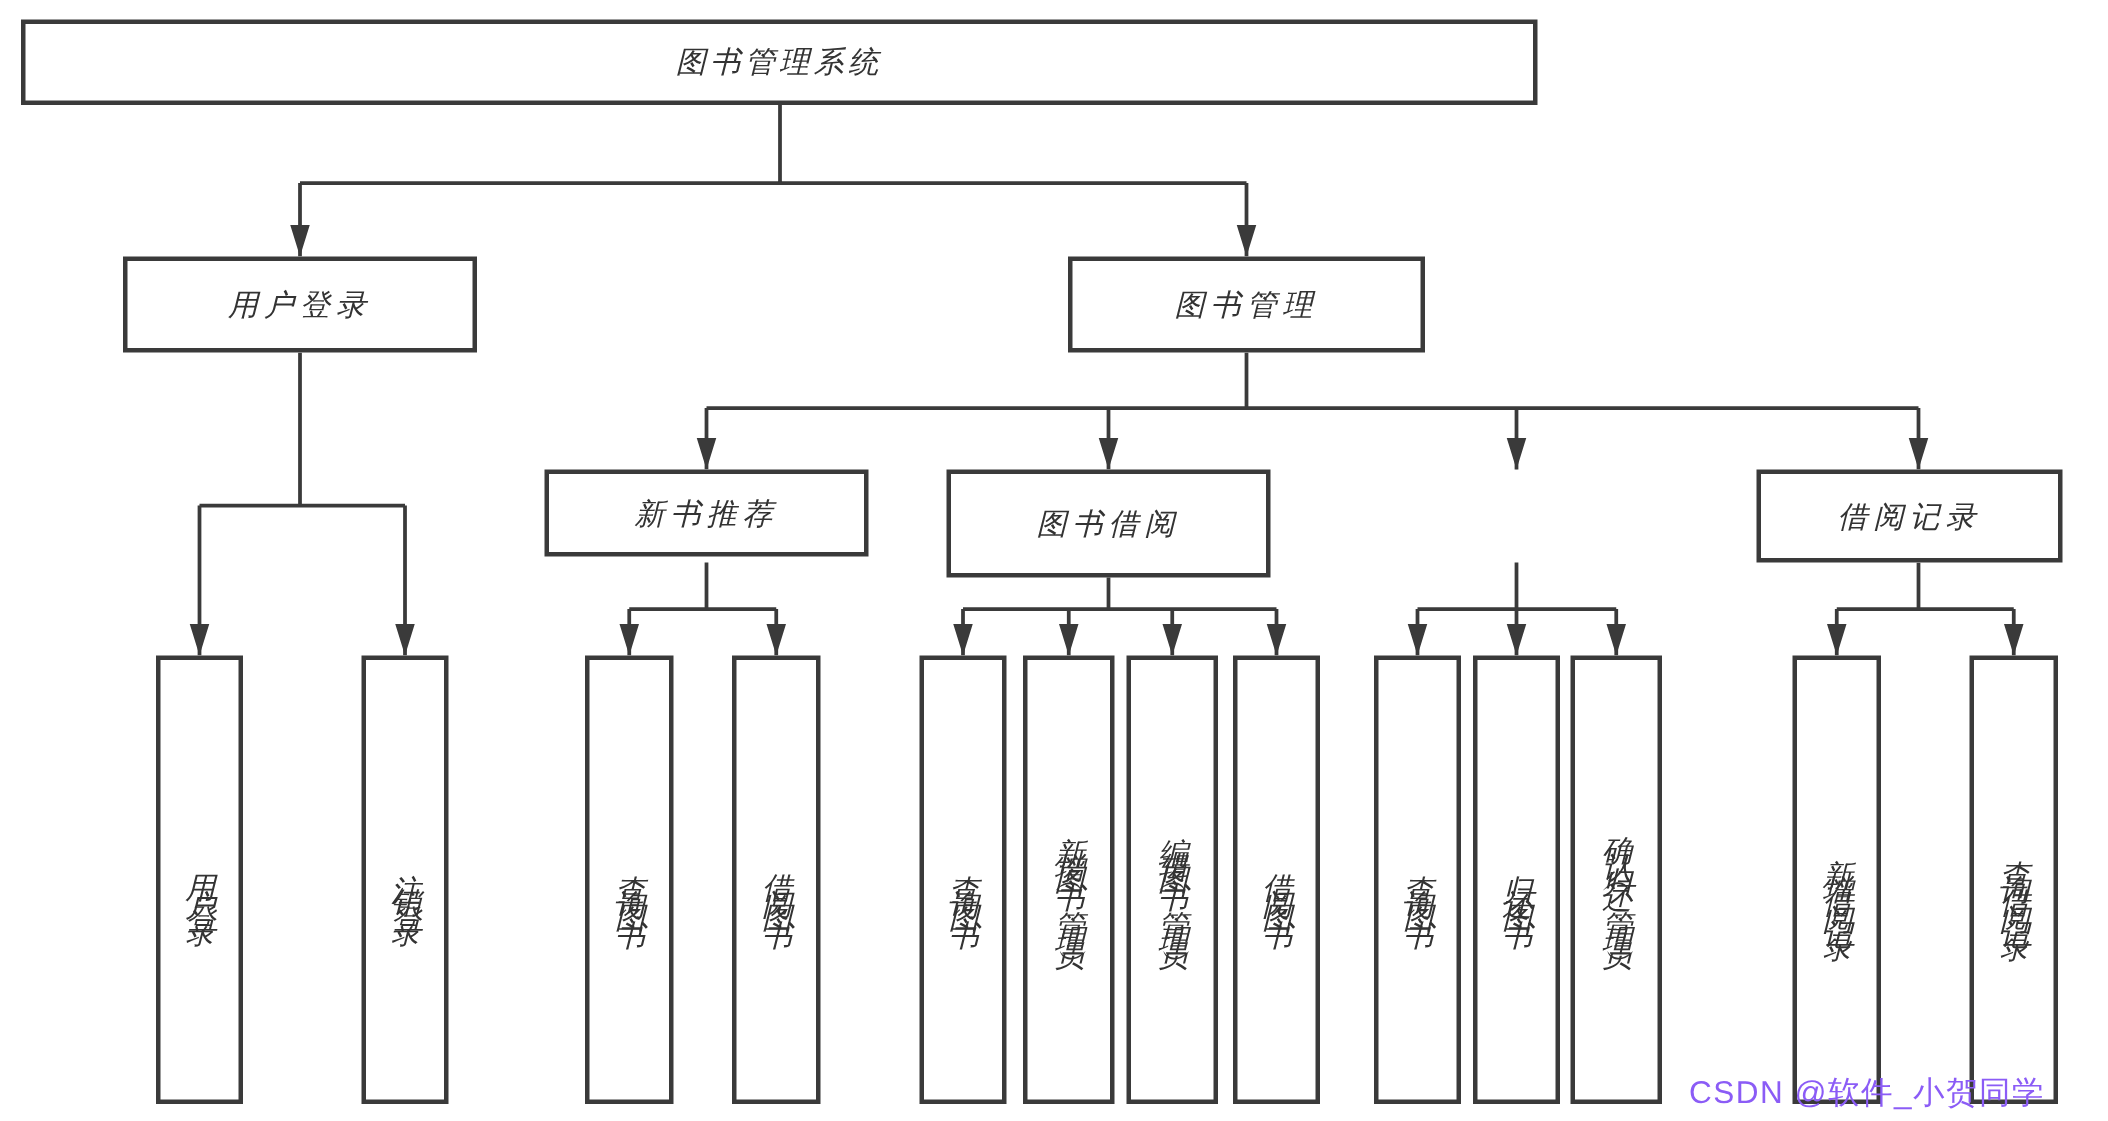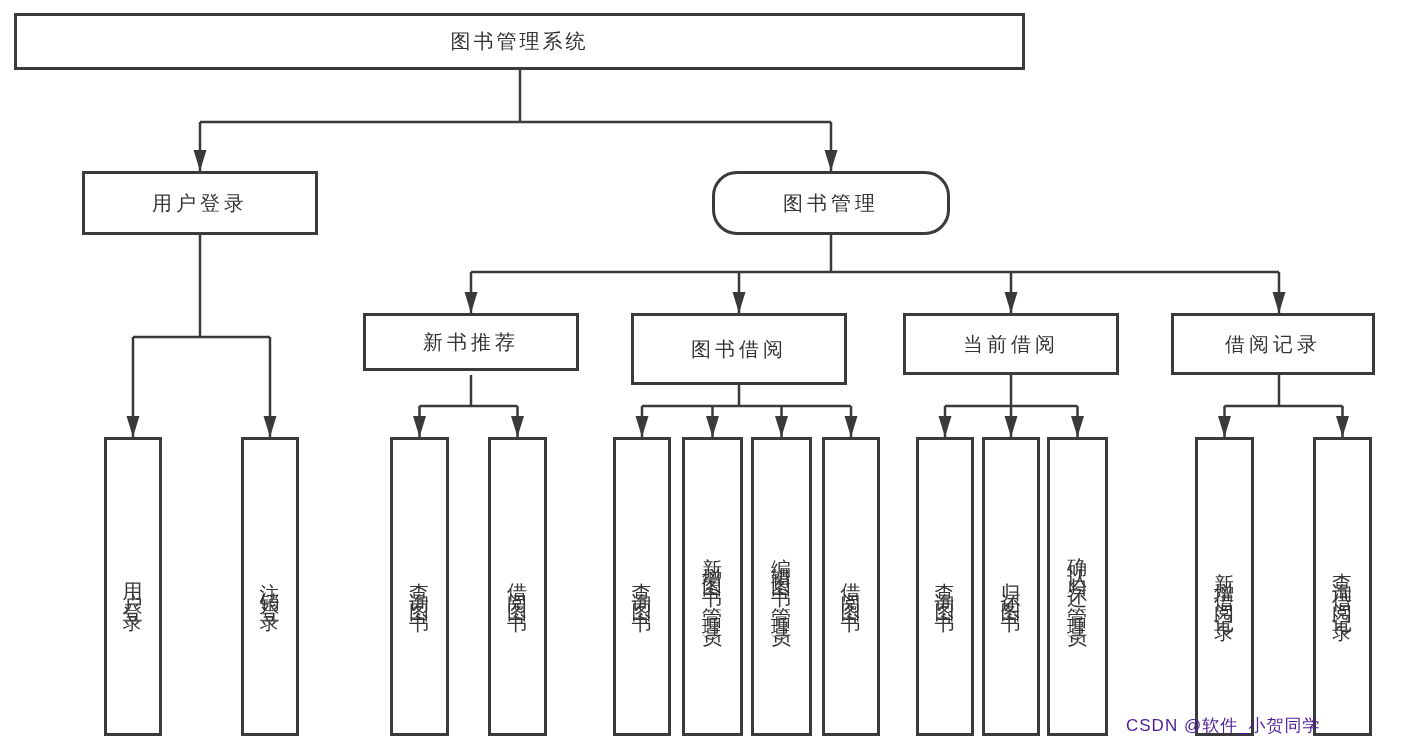--- a/index.html
+++ b/index.html
@@ -21,36 +21,37 @@
     position: absolute;
     box-sizing: border-box;
     background: #ffffff;
     border: 3px solid #3a3a3a;
     color: #333333;
     display: flex;
     align-items: center;
     justify-content: center;
     text-align: center;
     z-index: 2;
+    font-style: italic;
   }
   .h { font-size: 20px; letter-spacing: 4px; white-space: nowrap; }
   .root-box { font-size: 20px; letter-spacing: 3px; }
   .v {
     writing-mode: vertical-rl;
     font-size: 20px;
     letter-spacing: 10px;
     line-height: 1;
   }
   .watermark {
     position: absolute;
     left: 1126px;
     top: 714px;
-    font-size: 17px;
+    font-size: 21px;
     letter-spacing: 1px;
-    color: #4c1d95;
+    color: #8b5cf6;
     white-space: nowrap;
     z-index: 5;
   }
 </style>
 </head>
 <body>
 
 <div class="stage">
 
   <svg class="wires" viewBox="0 0 1405 747" xmlns="http://www.w3.org/2000/svg">
@@ -66,25 +67,24 @@
              M126.5 416 h13 L133 437 Z M263.5 416 h13 L270 437 Z
              M413 416 h13 L419.5 437 Z M511 416 h13 L517.5 437 Z
              M635.5 416 h13 L642 437 Z M706 416 h13 L712.5 437 Z M775 416 h13 L781.5 437 Z M844.5 416 h13 L851 437 Z
              M938.5 416 h13 L945 437 Z M1004.5 416 h13 L1011 437 Z M1071 416 h13 L1077.5 437 Z
              M1218 416 h13 L1224.5 437 Z M1336 416 h13 L1342.5 437 Z"></path>
   </svg>
 
   <div class="box h root-box" style="left:14px; top:13px; width:1011px; height:57px;">图书管理系统</div>
 
   <div class="box h" style="left:82px; top:171px; width:236px; height:64px;">用户登录</div>
-  <div class="box h" style="left:712px; top:171px; width:238px; height:64px;border-radius:25px;">图书管理</div>
+  <div class="box h" style="left:712px; top:171px; width:238px; height:64px;">图书管理</div>
 
   <div class="box h" style="left:363px; top:313px; width:216px; height:58px;">新书推荐</div>
   <div class="box h" style="left:631px; top:313px; width:216px; height:72px;">图书借阅</div>
-  <div class="box h" style="left:903px; top:313px; width:216px; height:62px;">当前借阅</div>
   <div class="box h" style="left:1171px; top:313px; width:204px; height:62px;">借阅记录</div>
 
   <div class="box v" style="left:104px; top:437px; width:58px; height:299px;">用户登录</div>
   <div class="box v" style="left:241px; top:437px; width:58px; height:299px;">注销登录</div>
 
   <div class="box v" style="left:390px; top:437px; width:59px; height:299px;">查询图书</div>
   <div class="box v" style="left:488px; top:437px; width:59px; height:299px;">借阅图书</div>
 
   <div class="box v" style="left:613px; top:437px; width:58px; height:299px;">查询图书</div>
   <div class="box v" style="left:682px; top:437px; width:61px; height:299px;">新增图书（管理员）</div>

